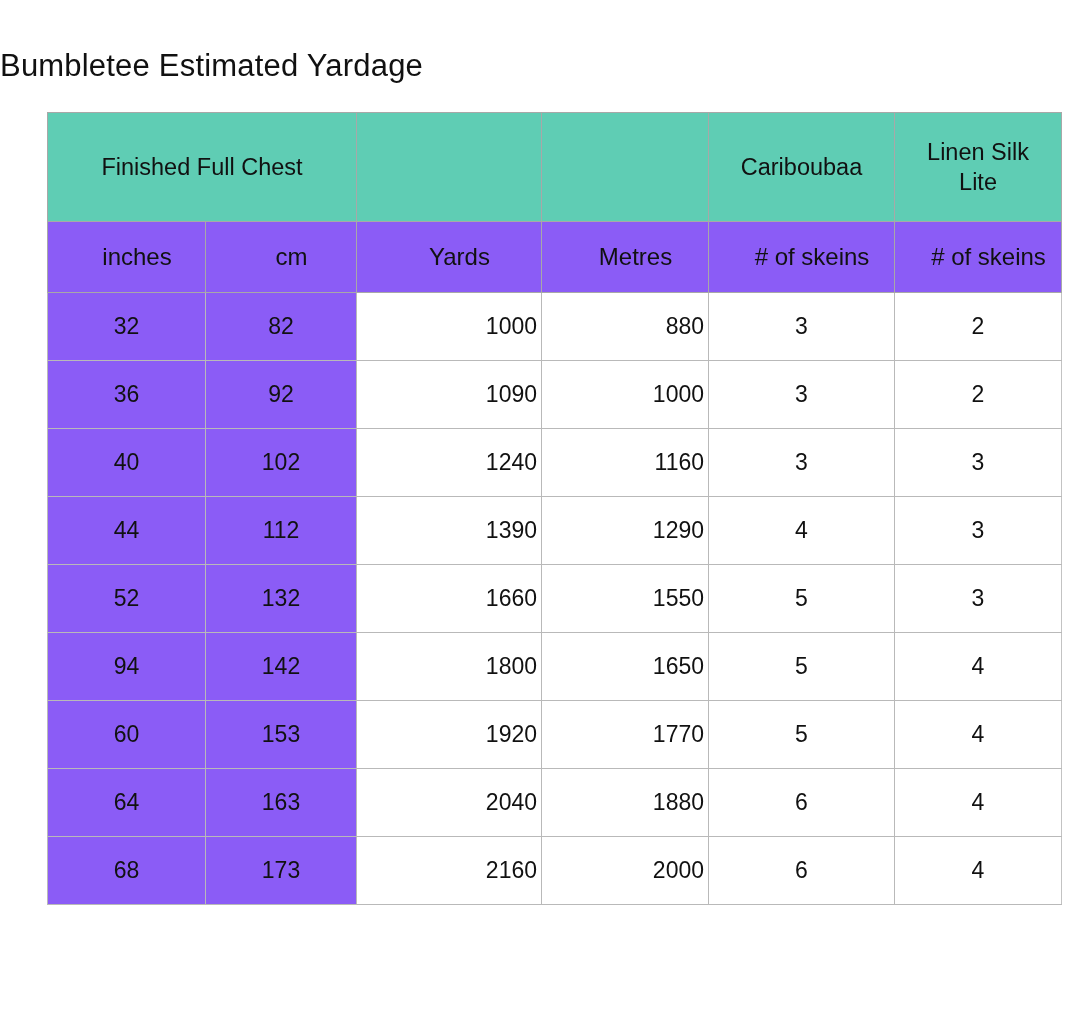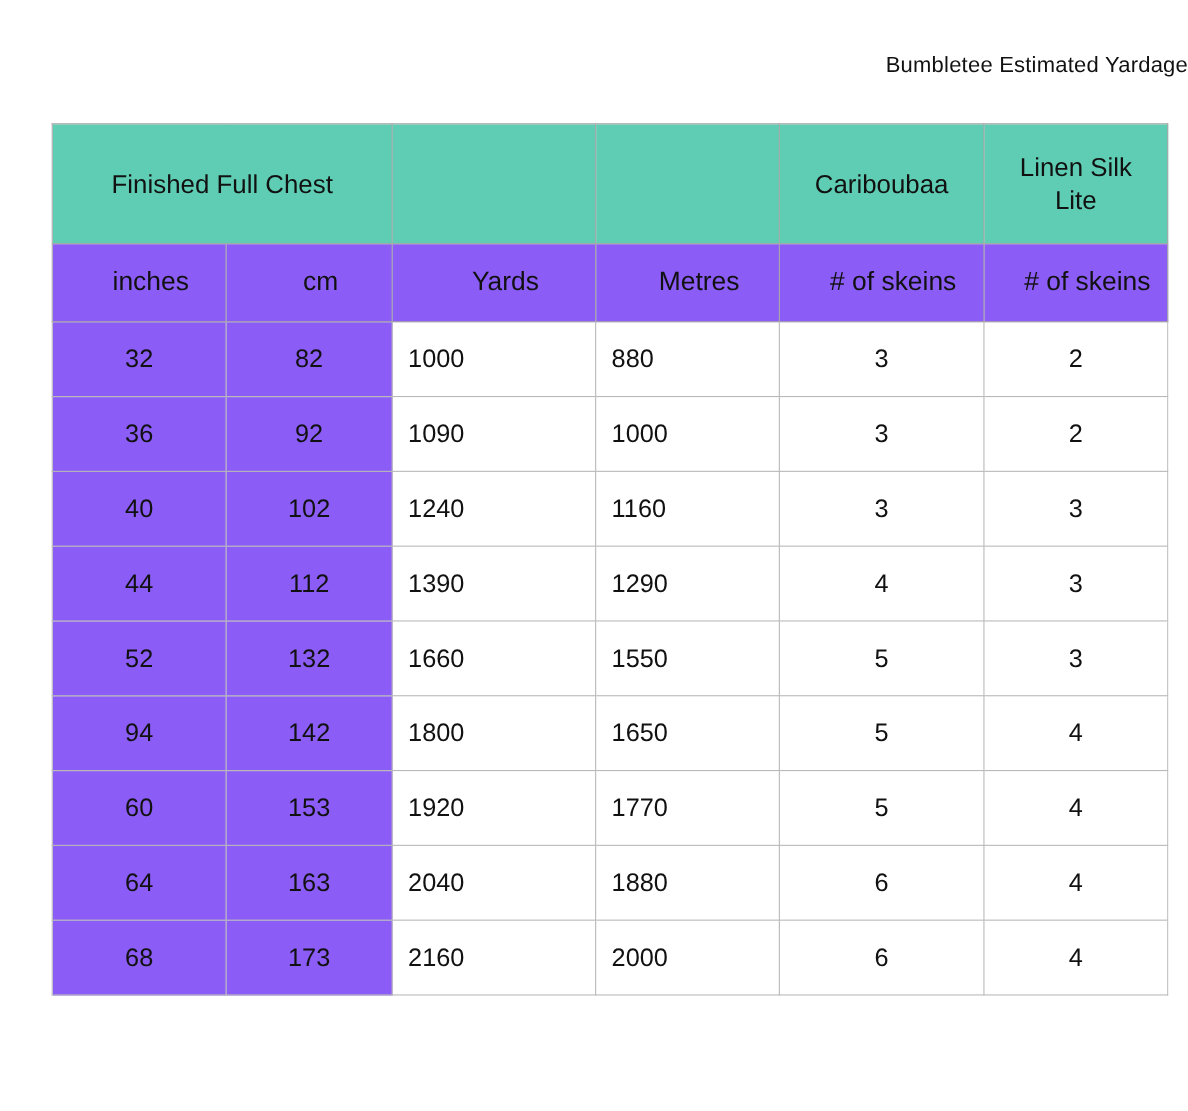--- a/index.html
+++ b/index.html
@@ -16,22 +16,22 @@
   }
 
   .page {
     position: relative;
     width: 1080px;
     height: 1010px;
     box-sizing: border-box;
   }
 
   .title {
-    text-align: right;
-    font-size: 20px;
+    text-align: left;
+    font-size: 31px;
     font-weight: 400;
     color: #111111;
     letter-spacing: 0.2px;
     padding-top: 48px;
     padding-bottom: 0;
     margin: 0;
   }
 
   .table-wrap {
     position: absolute;
@@ -88,21 +88,21 @@
   
   tbody tr td {
     height: 67px;
     background: #ffffff;
     border-color: #c3c3c3;
   }
   tbody tr td.size-cell {
     background: #8b5cf6;
   }
   tbody tr td.num-right {
-    text-align: left;
+    text-align: right;
     padding-right: 4px;
   }
   tbody tr td.num-center {
     text-align: center;
   }
 
   
   tbody tr td:last-child {
     border-right: 1px solid #c3c3c3;
   }

